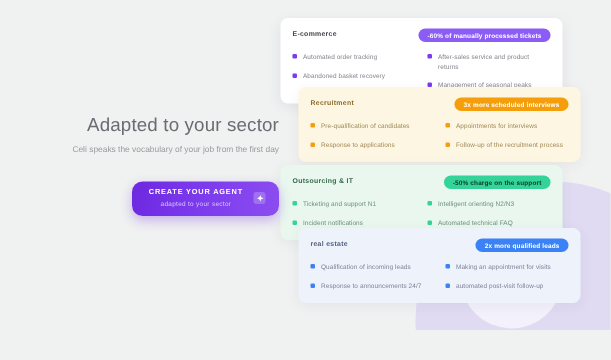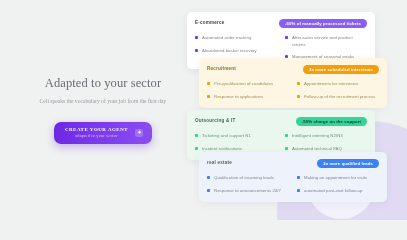--- a/index.html
+++ b/index.html
@@ -18,25 +18,24 @@
     background:#ddd7f2; opacity:.85; z-index:1;
   }
   .blob-small {
     position:absolute; left:307px; top:151px;
     width:68px; height:68px; border-radius:50%;
     background:#f3f1fb; z-index:3;
   }
 
   
   .left {
-    position:absolute; left:10px; top:0; width:186px; height:220px;
+    position:absolute; left:0; top:0; width:186px; height:220px;
     display:flex; flex-direction:column;
-    align-items:center; justify-content:center;
+    align-items:flex-end; justify-content:center;
     z-index:5;
-    font-family:Liberation Serif, serif;
   }
   .headline {
     font-size:12.5px; font-weight:400; color:#6b6b72;
     letter-spacing:.1px; text-align:center; white-space:nowrap;
   }
   .subhead {
     margin-top:7px; font-size:5.6px; font-weight:400;
     color:#9a9aa2; text-align:center; white-space:nowrap;
   }
   .cta {

